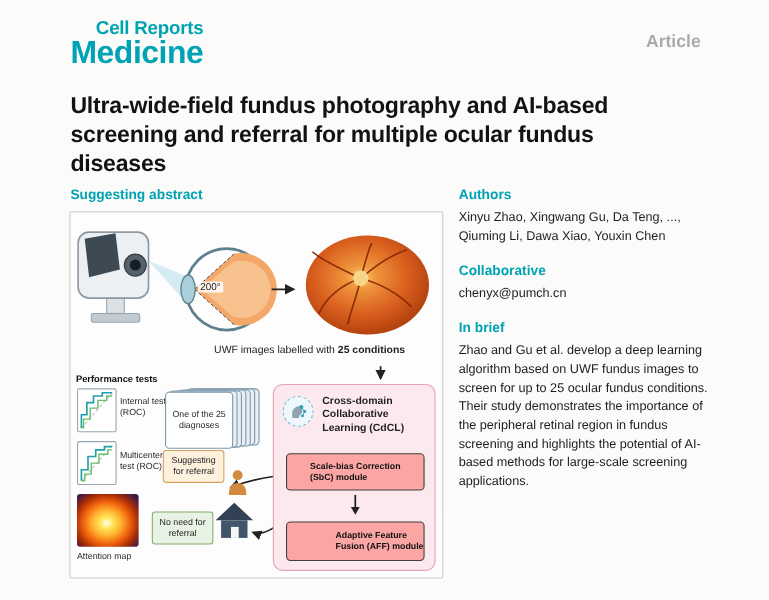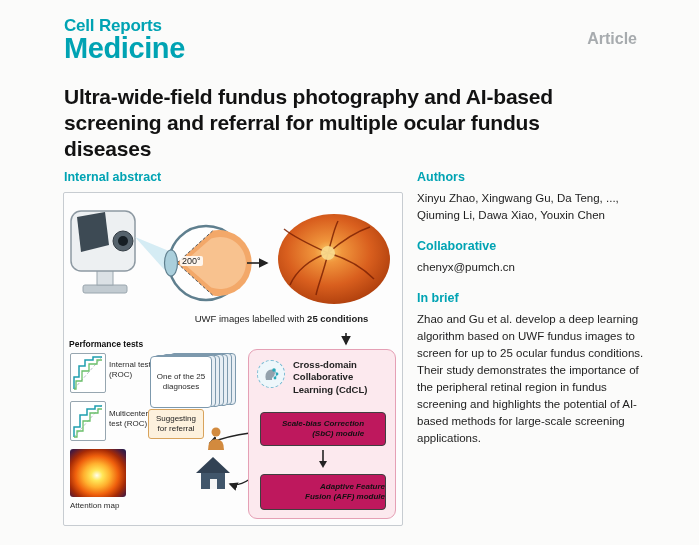--- a/index.html
+++ b/index.html
@@ -32,39 +32,39 @@
   .card { position:absolute; width:62px; height:52px; border:1px solid #7d99ad; border-radius:4px; background:#e7eef4; }
   .card.front { background:#fff; display:flex; align-items:center; justify-content:center; text-align:center; }
   .ref-box { border-radius:3px; display:flex; align-items:center; justify-content:center; text-align:center;
     font-size:8px; color:#222; white-space:pre-line; line-height:1.25; }
   .suggest { background:#fdf1dd; border:1px solid #d8a35c; }
   .no-ref { background:#e9f3e4; border:1px solid #84b06a; }
   .pink-box { background:#fce9ee; border:1.5px solid #e5a0b5; border-radius:9px; }
   .cdcl-title { font-size:9.5px; font-weight:bold; color:#222; line-height:1.3; white-space:pre-line; }
   .cdcl-icon { width:28px; height:28px; border:1.5px dashed #79bcd4; border-radius:50%; background:#eef7fb;
     display:flex; align-items:center; justify-content:center; }
-  .module-box { background:#be185d; border:1.2px solid #3f3f3f; border-radius:4px; display:flex; align-items:center;
-    justify-content:center; text-align:right; font-size:8px; font-weight:bold; color:#111;
-    white-space:pre-line; line-height:1.3;font-style:italic; }
+  .module-box { background:#fca5a5; border:1.2px solid #3f3f3f; border-radius:4px; display:flex; align-items:center;
+    justify-content:center; text-align:left; font-size:8px; font-weight:bold; color:#111;
+    white-space:pre-line; line-height:1.3; }
 </style>
 </head>
 <body>
 
 <div class="page">
 
-  <div class="abs" style="left:64px;top:16px;">
+  <div class="abs" style="left:64px;top:16px;text-align:right;">
     <div class="logo1">Cell Reports</div>
     <div class="logo2">Medicine</div>
   </div>
 
   <div class="abs article-label" style="right:62px;top:30px;">Article</div>
 
   <div class="abs paper-title" style="left:64px;top:84px;width:552px;">Ultra-wide-field fundus photography and AI-based screening and referral for multiple ocular fundus diseases</div>
 
-  <div class="abs section-heading" style="left:64px;top:170px;">Internal abstract</div>
+  <div class="abs section-heading" style="left:64px;top:170px;">Suggesting abstract</div>
 
   <div class="abs ga-box" style="left:63px;top:192px;width:340px;height:334px;">
 
     <svg class="abs" style="left:0;top:0;" width="340" height="334" viewBox="0 0 340 334">
       <defs>
         <radialGradient id="fundusGrad" cx="45%" cy="42%" r="68%">
           <stop offset="0%" stop-color="#f9ce6a"></stop>
           <stop offset="18%" stop-color="#f0953c"></stop>
           <stop offset="55%" stop-color="#d95f1e"></stop>
           <stop offset="85%" stop-color="#b4430f"></stop>
@@ -165,20 +165,22 @@
       <div class="card" style="left:8px;top:2px;"></div>
       <div class="card" style="left:4px;top:2px;"></div>
       <div class="card front" style="left:0;top:3px;">
         <span class="mini-label" style="text-align:center;">One of the 25
 diagnoses</span>
       </div>
     </div>
 
     <div class="abs ref-box suggest" style="left:84px;top:216px;width:56px;height:30px;">Suggesting
 for referral</div>
+    <div class="abs ref-box no-ref" style="left:74px;top:272px;width:56px;height:30px;">No need for
+referral</div>
 
     <div class="abs pink-box" style="left:184px;top:156px;width:148px;height:170px;">
       <div class="cdcl-icon abs" style="left:8px;top:10px;">
         <svg width="18" height="18" viewBox="0 0 18 18">
           <path d="M4,15 Q2,8 7,5 Q12,3 13,8 Q13,11 10,13 L10,15 Z" fill="#93a1ac"></path>
           <path d="M12,5 L15,9 L13,13" stroke="#2aa7b8" stroke-width="0.8" fill="none"></path>
           <circle cx="12" cy="5" r="1.8" fill="#2aa7b8"></circle>
           <circle cx="15" cy="9" r="1.4" fill="#2aa7b8"></circle>
           <circle cx="13" cy="13" r="1.4" fill="#2aa7b8"></circle>
         </svg>

